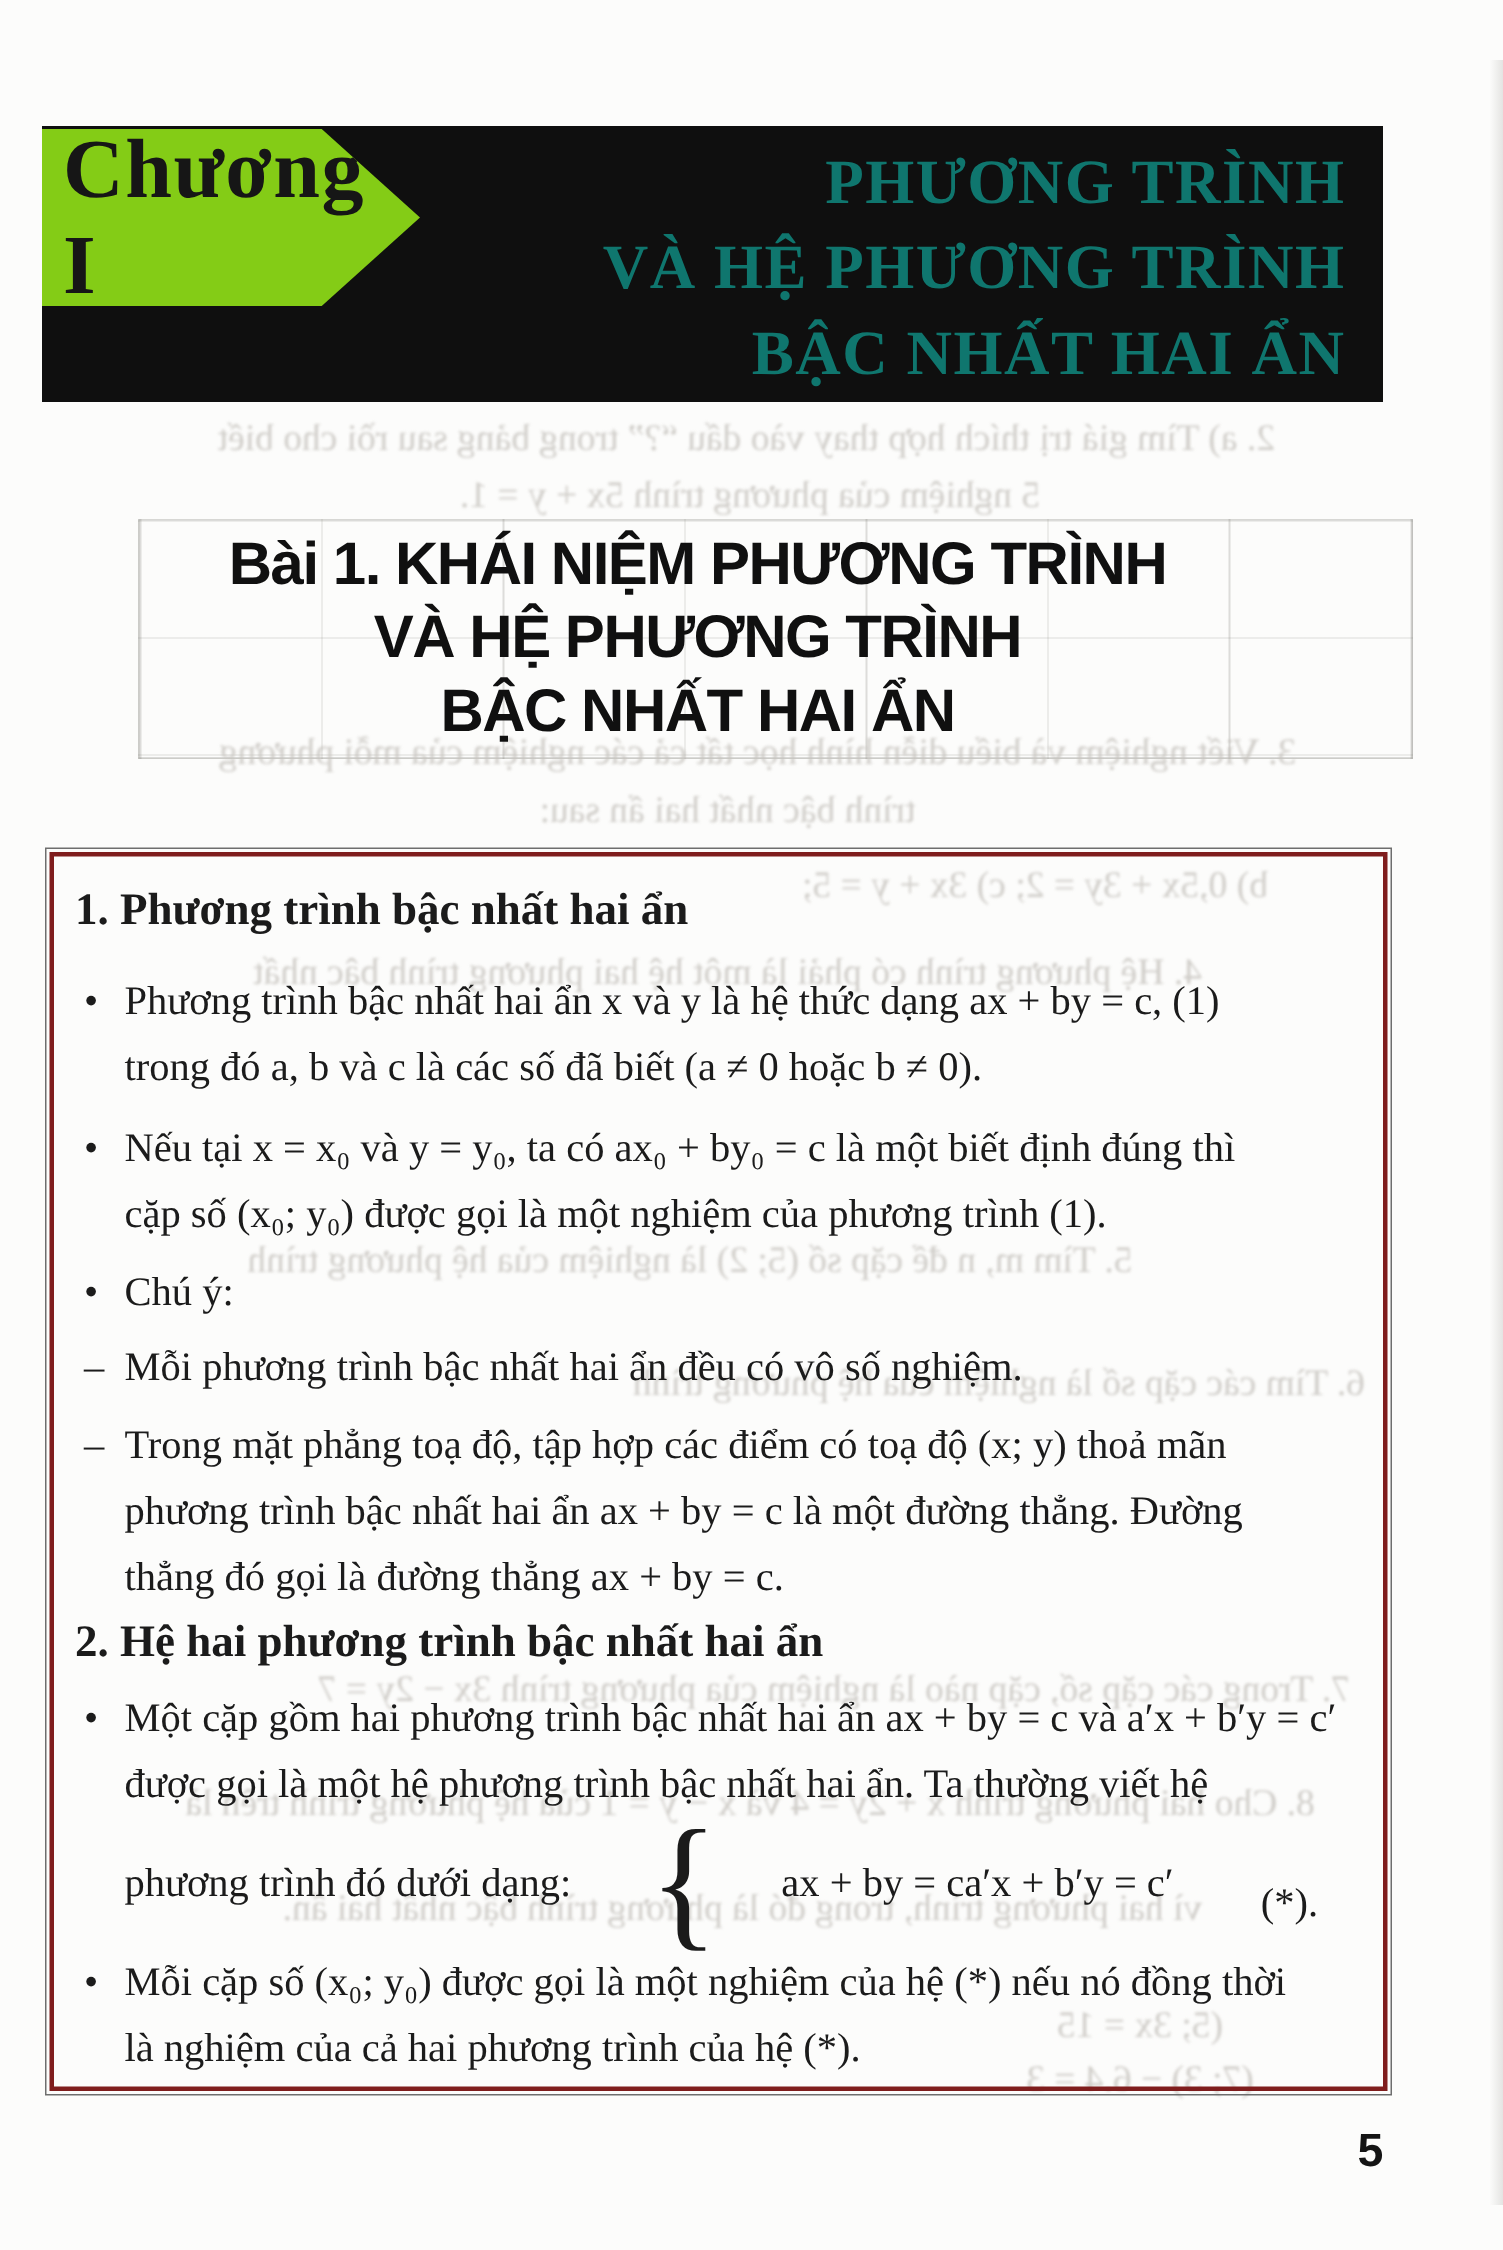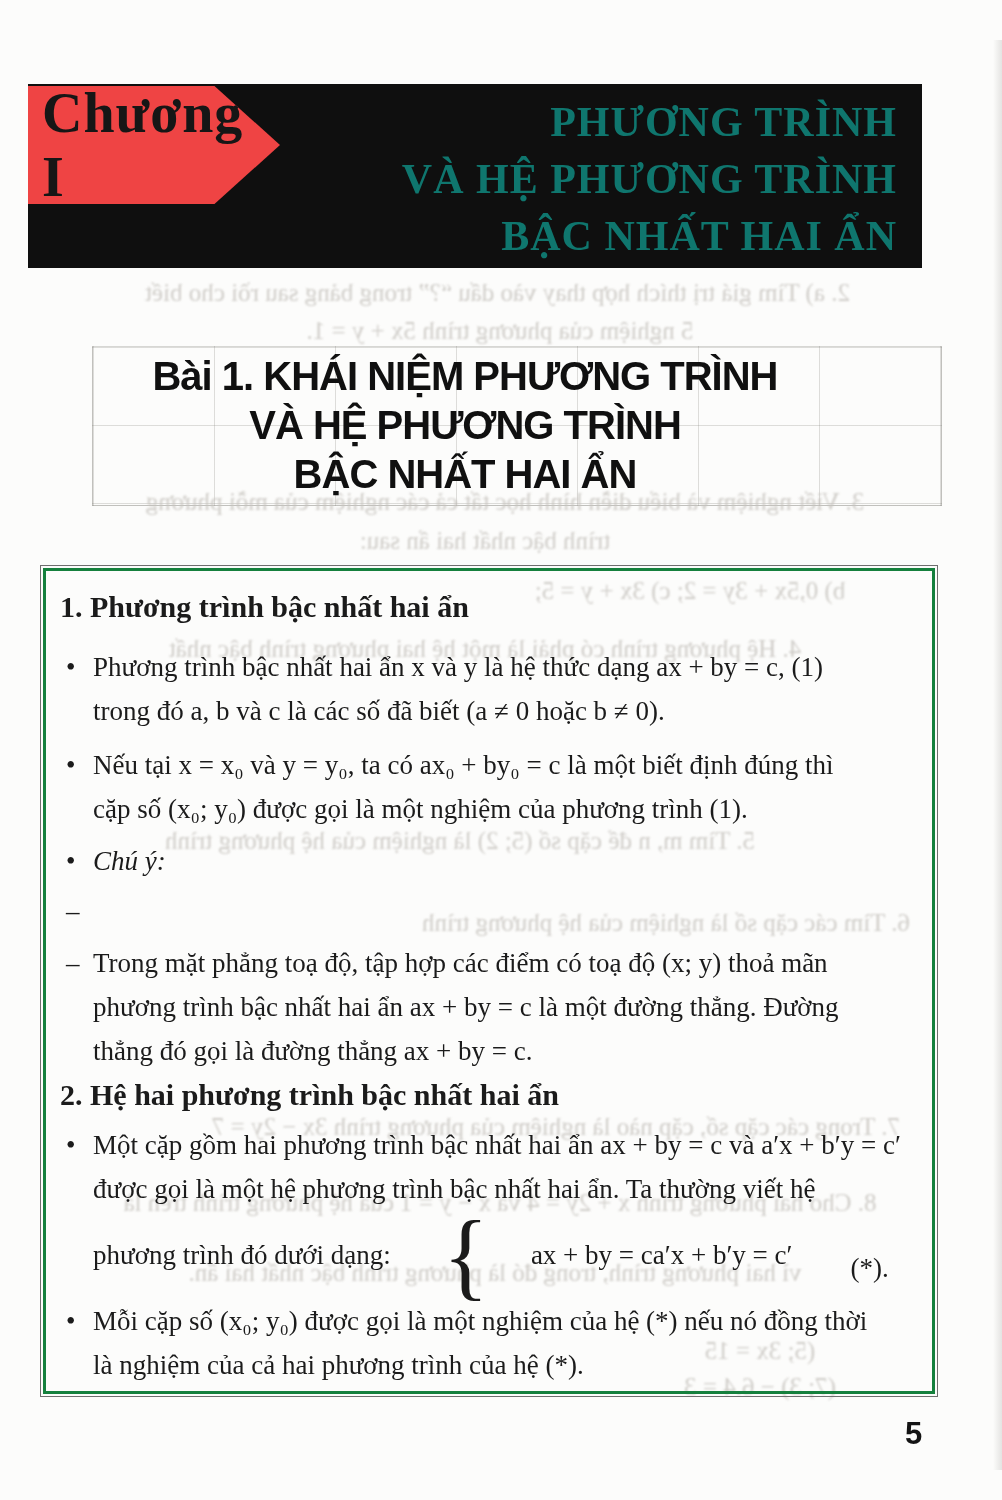--- a/index.html
+++ b/index.html
@@ -12,21 +12,21 @@
     overflow:hidden;
   }
 
   
   .banner{
     position:absolute;left:28px;top:84px;width:894px;height:184px;
     background:#0f0f0f;
   }
   .chapter-tab{
     position:absolute;left:0;top:2px;width:252px;height:118px;
-    background:#ef4444;
+    background:#84cc16;
     clip-path:polygon(0 0,74% 0,100% 50%,74% 100%,0 100%);
     display:flex;align-items:center;
   }
   .chapter-tab-text{
     margin-left:14px;
     font-weight:700;font-size:56px;letter-spacing:1px;
     color:#161616;
     font-family:"Liberation Serif","DejaVu Serif",serif;
   }
   .banner-title{
@@ -70,43 +70,43 @@
   .ghost-grid{
     position:absolute;left:92px;top:346px;width:848px;height:158px;z-index:0;
     border:1px solid rgba(130,128,122,.30);
     background-image:
       repeating-linear-gradient(to right, rgba(130,128,122,.26) 0 1px, transparent 1px 121px),
       repeating-linear-gradient(to bottom, rgba(130,128,122,.26) 0 1px, transparent 1px 78px);
   }
 
   
   .content-box{
-    position:absolute;left:43px;top:568px;width:892px;height:826px;
+    position:absolute;left:33px;top:568px;width:892px;height:826px;
     box-sizing:border-box;
-    border:3px solid #15803d;
+    border:3px solid #7f1d1d;
     outline:1px solid #6e6e6e;outline-offset:2px;
     padding:0 18px 0 14px;
     font-size:27px;line-height:44px;
     background:transparent;
     z-index:1;
   }
   .sec-title{font-weight:700;font-size:30px;line-height:44px;}
   .t1{margin-top:14px;}
   .t2{margin-top:0;}
   .blk{display:flex;margin-left:6px;}
   .mk{width:27px;flex:none;}
   .ln{white-space:nowrap;}
   .b1{margin-top:16px;}
   .b2{margin-top:10px;}
   .nt{margin-top:8px;}
   .d1{margin-top:6px;}
   .d2{margin-top:8px;}
   .b3{margin-top:6px;}
   .b4{margin-top:0;}
-  .note-tx{font-style:italic;}
+  .note-tx{}
 
   .sys-row{display:flex;align-items:center;gap:40px;}
   .sys-label{white-space:nowrap;}
   .brace{
     font-size:96px;font-weight:400;line-height:88px;
     margin:0 2px 0 12px;transform:scaleY(1.02);
     font-family:"Liberation Serif","DejaVu Serif",serif;
   }
   .sys-eqs{display:flex;flex-direction:row;}
   .sys-eqs .ln{line-height:45px;}
@@ -178,20 +178,23 @@
     </span>
   </div>
 
   <div class="blk nt">
     <span class="mk">•</span>
     <span class="tx note-tx">Chú ý:</span>
   </div>
 
   <div class="blk d1">
     <span class="mk">–</span>
+    <span class="tx">
+      <span class="ln" style="display:block">Mỗi phương trình bậc nhất hai ẩn đều có vô số nghiệm.</span>
+    </span>
   </div>
 
   <div class="blk d2">
     <span class="mk">–</span>
     <span class="tx">
       <span class="ln" style="display:block">Trong mặt phẳng toạ độ, tập hợp các điểm có toạ độ (x; y) thoả mãn</span>
       <span class="ln" style="display:block">phương trình bậc nhất hai ẩn ax + by = c là một đường thẳng. Đường</span>
       <span class="ln" style="display:block">thẳng đó gọi là đường thẳng ax + by = c.</span>
     </span>
   </div>

